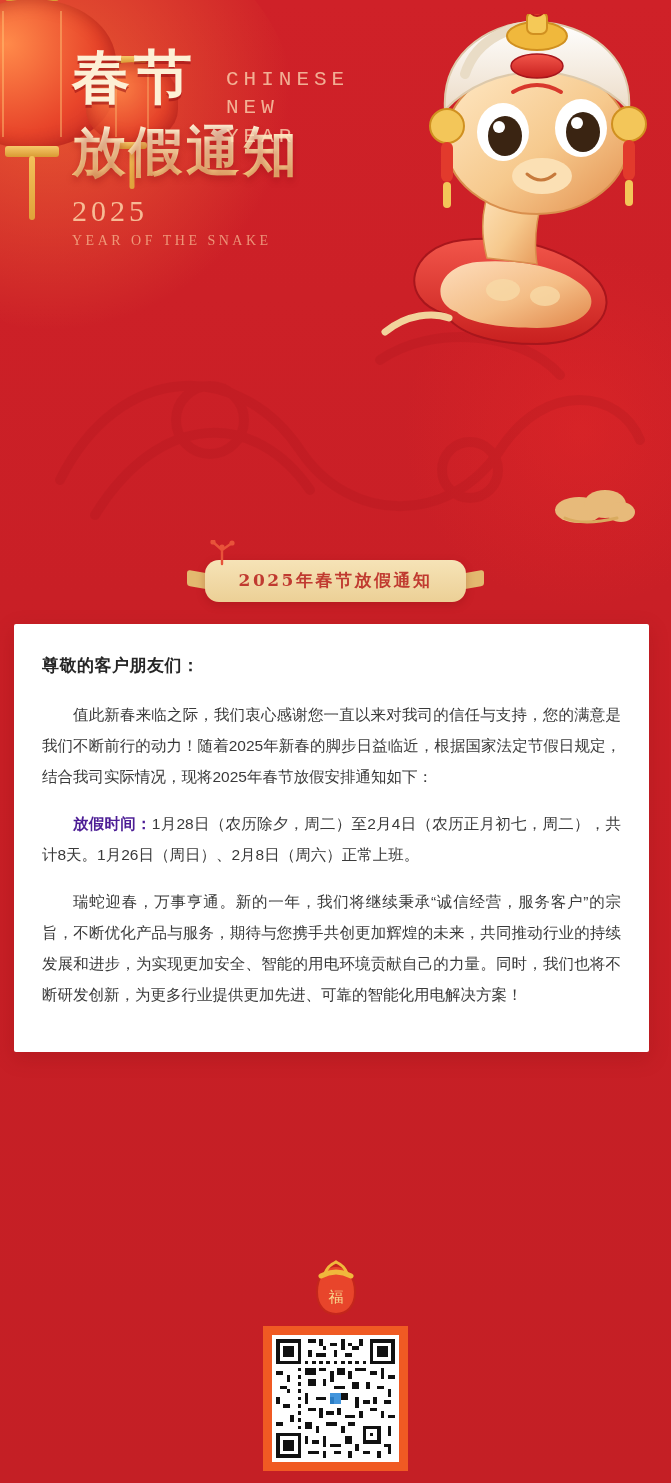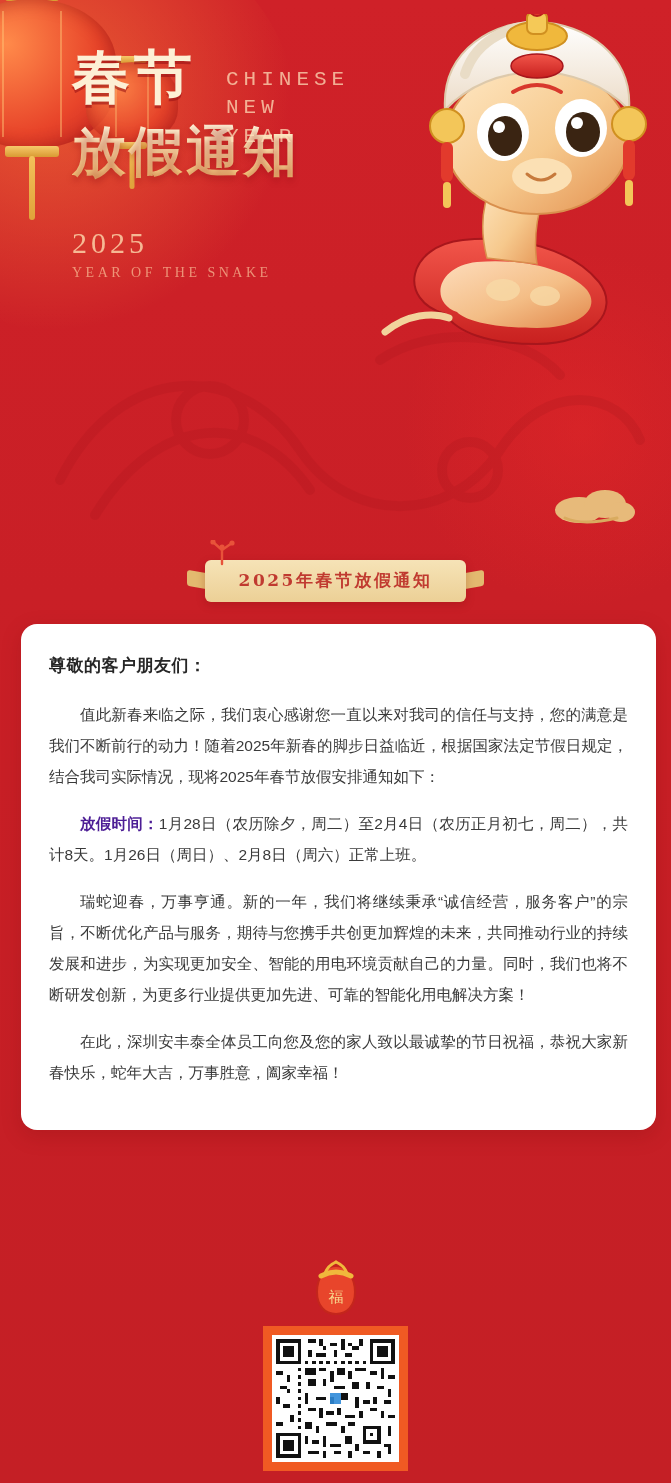--- a/index.html
+++ b/index.html
@@ -154,21 +154,21 @@
     display: inline-block;
   }
   .badge .txt {
     font-family: "DejaVu Serif", "Liberation Serif", serif;
     font-weight: 700;
     font-size: 27px;
     letter-spacing: 3px;
     color: #c5232a;
   }
   .year {
-    margin-top: 44px;
+    margin-top: 12px;
     font-family: "Liberation Serif", serif;
     font-size: 30px;
     letter-spacing: 4px;
     color: rgba(255,223,178,.78);
   }
   .year-sub {
     margin-top: 5px;
     font-family: "Liberation Serif", serif;
     font-size: 14px;
     letter-spacing: 3.5px;
@@ -192,21 +192,21 @@
     left: 0;
     right: 0;
     top: 560px;
     display: flex;
     justify-content: center;
     z-index: 6;
   }
   .ribbon {
     position: relative;
     padding: 9px 34px 10px;
-    border-radius: 6px;
+    border-radius: 14px;
     background: linear-gradient(180deg, #f6e3b7, #ecd096);
     box-shadow: 0 3px 8px rgba(120,10,12,.25);
     font-family: "DejaVu Serif", "Liberation Serif", serif;
     font-weight: 700;
     font-size: 17px;
     letter-spacing: 2.5px;
     color: #c03a30;
     white-space: nowrap;
   }
   .ribbon::before,
@@ -226,26 +226,26 @@
     position: absolute;
     left: 2px;
     top: -20px;
     width: 30px;
     height: 26px;
   }
 
   
   .card {
     position: absolute;
-    left: 21px;
+    left: 14px;
     top: 624px;
     width: 635px;
     box-sizing: border-box;
     background: #ffffff;
-    border-radius: 16px;
+    border-radius: 2px;
     padding: 30px 28px 26px;
     box-shadow: 0 6px 20px rgba(120,12,14,.22);
     z-index: 6;
   }
   .card h2 {
     margin: 0 0 22px 0;
     font-size: 17px;
     font-weight: 700;
     color: #262626;
     letter-spacing: .5px;
@@ -431,21 +431,20 @@
 
     <p>值此新春来临之际，我们衷心感谢您一直以来对我司的信任与支持，您的满意是我们不断前行的动力！随着2025年新春的脚步日益临近，根据国家法定节假日规定，结合我司实际情况，现将2025年春节放假安排通知如下：</p>
 
     <p>
       <span class="label-red">放假时间：</span><span>1月28日（农历除夕，周二）至2月4日（农历正月初七，周二），共计8天。1月26日（周日）、2月8日（周六）正常上班。</span>
     </p>
 
 
     <p>瑞蛇迎春，万事亨通。新的一年，我们将继续秉承“诚信经营，服务客户”的宗旨，不断优化产品与服务，期待与您携手共创更加辉煌的未来，共同推动行业的持续发展和进步，为实现更加安全、智能的用电环境贡献自己的力量。同时，我们也将不断研发创新，为更多行业提供更加先进、可靠的智能化用电解决方案！</p>
 
-    <p>在此，深圳安丰泰全体员工向您及您的家人致以最诚挚的节日祝福，恭祝大家新春快乐，蛇年大吉，万事胜意，阖家幸福！</p>
 
   </div>
 
   <div class="footer">
     <svg class="pouch" viewBox="0 0 58 60">
       <path d="M29 6 C 18 6, 10 18, 10 32 C 10 46, 18 54, 29 54 C 40 54, 48 46, 48 32 C 48 18, 40 6, 29 6 Z" fill="#e8452b" stroke="#c4261c" stroke-width="2"></path>
       <path d="M14 16 q 15 -8 30 0" fill="none" stroke="#f0b83c" stroke-width="5" stroke-linecap="round"></path>
       <path d="M29 2 q -9 4 -11 12" fill="none" stroke="#f0b83c" stroke-width="3" stroke-linecap="round"></path>
       <path d="M29 2 q 9 4 11 12" fill="none" stroke="#f0b83c" stroke-width="3" stroke-linecap="round"></path>
       <text x="29" y="42" font-size="15" text-anchor="middle" fill="#f7d68c" font-family="DejaVu Serif, serif">福</text>

